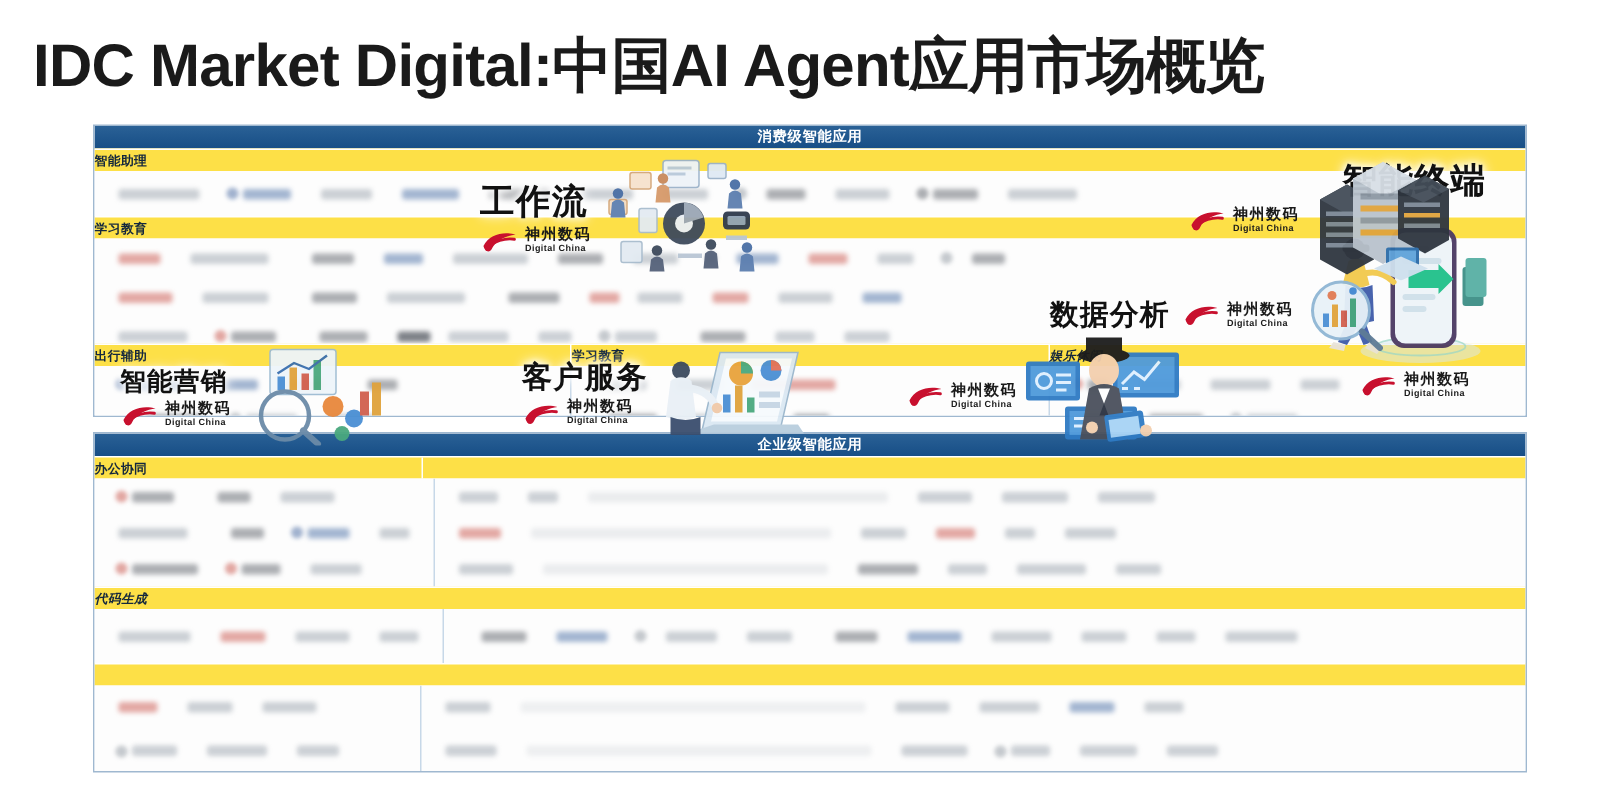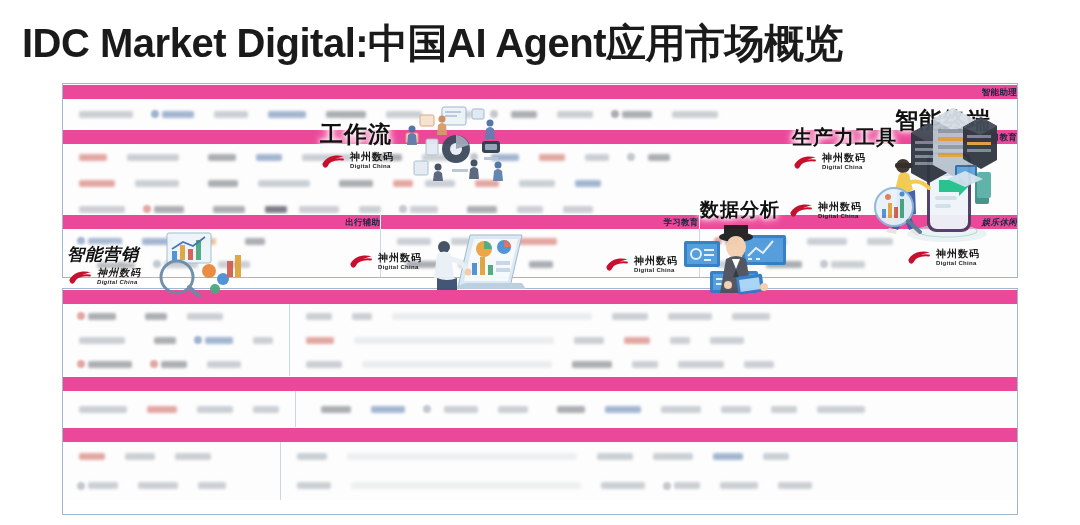--- a/index.html
+++ b/index.html
@@ -36,23 +36,23 @@
   
   .sec-head{
     height:15px;line-height:15px;
     background:linear-gradient(180deg,#2a6196 0%,#174e86 100%);
     color:#ffffff;font-size:9.5px;font-weight:bold;
     text-align:center;letter-spacing:.5px;
   }
   
   .cat{
     height:14px;line-height:14px;
-    background:#ec4899;
+    background:#fde047;
     color:#14273d;font-size:8.5px;font-weight:bold;
-    text-align:right;letter-spacing:.3px;
+    text-align:left;letter-spacing:.3px;
     border-top:1px solid #ffffff;
   }
   .cat.split{display:flex;}
   .cat.split > span{
     flex:1;border-right:1px solid #ffffff;
     height:14px;line-height:14px;display:block;
   }
   .cat.split > span:last-child{border-right:none;font-style:italic;}
 
   
@@ -126,20 +126,21 @@
 </style>
 </head>
 <body>
 
 <div class="title">IDC Market Digital:中国AI Agent应用市场概览</div>
 
 <div class="chart">
 
   <div class="panel consumer">
 
+    <div class="sec-head">消费级智能应用</div>
 
     <div class="cat">智能助理</div>
     <div class="logos" style="height:30px;">
       <div class="row" style="height:30px;">
         <span class="chip g" style="width:54px"></span>
         <span class="dot b"></span>
           <span class="chip b" style="width:32px;margin-left:0"></span>
         <span class="chip g" style="width:34px"></span>
         <span class="chip b" style="width:38px"></span>
         <span class="chip k" style="width:40px"></span>
@@ -255,22 +256,24 @@
             <span class="dot g"></span>
               <span class="chip g" style="width:34px;margin-left:0"></span>
           </div>
         </div>
       </div>
     </div>
   </div>
 
   <div class="panel enterprise">
 
+    <div class="sec-head">企业级智能应用</div>
 
     <div class="cat split">
+      <span style="flex:0 0 218px">办公协同</span>
       <span></span>
     </div>
     <div class="logos" style="height:72px;">
       <div class="cols">
         <div class="col" style="flex:0 0 218px">
           <div class="row" style="height:24px">
             <span class="dot r"></span>
               <span class="chip k" style="width:28px;margin-left:0"></span>
             <span class="dot k"></span>
               <span class="chip k" style="width:22px;margin-left:0"></span>
@@ -315,20 +318,21 @@
             <span class="chip k" style="width:40px"></span>
             <span class="chip g" style="width:26px"></span>
             <span class="chip g" style="width:46px"></span>
             <span class="chip g" style="width:30px"></span>
           </div>
         </div>
       </div>
     </div>
 
     <div class="cat split">
+      <span>代码生成</span>
     </div>
     <div class="logos" style="height:36px;">
       <div class="cols">
         <div class="col" style="flex:0 0 218px">
           <div class="row" style="height:36px">
             <span class="chip g" style="width:48px"></span>
             <span class="chip r" style="width:30px"></span>
             <span class="chip g" style="width:36px"></span>
             <span class="chip g" style="width:26px"></span>
           </div>
@@ -473,21 +477,20 @@
         <path d="M72 64 q4 -4 8 0 l1 10 h-10 Z" fill="#55627a"></path>
       <circle cx="100" cy="60" r="3.5" fill="#4a6fa5"></circle>
         <path d="M96 66 q4 -4 8 0 l1 10 h-10 Z" fill="#5d7fb0"></path>
       <rect x="54" y="64" width="16" height="3" fill="#b9c6d4"></rect>
       <rect x="86" y="52" width="14" height="3" fill="#b9c6d4"></rect>
     </svg>
   </div>
 
   <div class="callout" style="left:730px;top:24px;">
     <div class="calloutblock lft">
-      <span class="ctext">生产力工具</span>
       <div class="dclogo">
         <svg class="dcmark" viewBox="0 0 34 22">
           <path d="M3 15 C8 4 22 2 31 5 C24 6 14 9 10 18 C8 21 4 20 3 15 Z" fill="#c8102e"></path>
           <path d="M6 18 C12 10 22 8 30 9" stroke="#c8102e" stroke-width="2.5" fill="none" stroke-linecap="round"></path>
         </svg>
         <span class="dcwords">
           <span class="cn">神州数码</span>
           <span class="en">Digital China</span>
         </span>
       </div>
@@ -533,21 +536,21 @@
       <rect x="14" y="24" width="4" height="9" fill="#4a8fd4"></rect>
       <rect x="20" y="18" width="4" height="15" fill="#e0a33c"></rect>
       <rect x="26" y="22" width="4" height="11" fill="#d1604f"></rect>
       <rect x="32" y="14" width="4" height="19" fill="#49a87e"></rect>
       <circle cx="20" cy="12" r="3" fill="#e07b54"></circle>
       <circle cx="34" cy="9" r="2.5" fill="#4a8fd4"></circle>
       <path d="M40 36 l12 11" stroke="#5f7c96" stroke-width="4" stroke-linecap="round"></path>
     </svg>
   </div>
 
-  <div class="callout small" style="left:5px;top:148px;font-style:italic;">
+  <div class="callout small" style="left:18px;top:148px;">
     <div class="calloutblock lft">
       <span class="ctext">智能营销</span>
       <div class="dclogo">
         <svg class="dcmark" viewBox="0 0 34 22">
           <path d="M3 15 C8 4 22 2 31 5 C24 6 14 9 10 18 C8 21 4 20 3 15 Z" fill="#c8102e"></path>
           <path d="M6 18 C12 10 22 8 30 9" stroke="#c8102e" stroke-width="2.5" fill="none" stroke-linecap="round"></path>
         </svg>
         <span class="dcwords">
           <span class="cn">神州数码</span>
           <span class="en">Digital China</span>
@@ -566,20 +569,21 @@
       <circle cx="66" cy="40" r="7" fill="#e8883c"></circle>
       <circle cx="80" cy="48" r="6" fill="#4a8fd4"></circle>
       <circle cx="72" cy="58" r="5" fill="#49a87e"></circle>
       <rect x="84" y="30" width="6" height="16" fill="#d1604f"></rect>
       <rect x="92" y="24" width="6" height="22" fill="#e0a33c"></rect>
     </svg>
   </div>
 
   <div class="callout" style="left:286px;top:140px;">
     <div class="calloutblock lft">
+      <span class="ctext">客户服务</span>
       <div class="dclogo">
         <svg class="dcmark" viewBox="0 0 34 22">
           <path d="M3 15 C8 4 22 2 31 5 C24 6 14 9 10 18 C8 21 4 20 3 15 Z" fill="#c8102e"></path>
           <path d="M6 18 C12 10 22 8 30 9" stroke="#c8102e" stroke-width="2.5" fill="none" stroke-linecap="round"></path>
         </svg>
         <span class="dcwords">
           <span class="cn">神州数码</span>
           <span class="en">Digital China</span>
         </span>
       </div>

